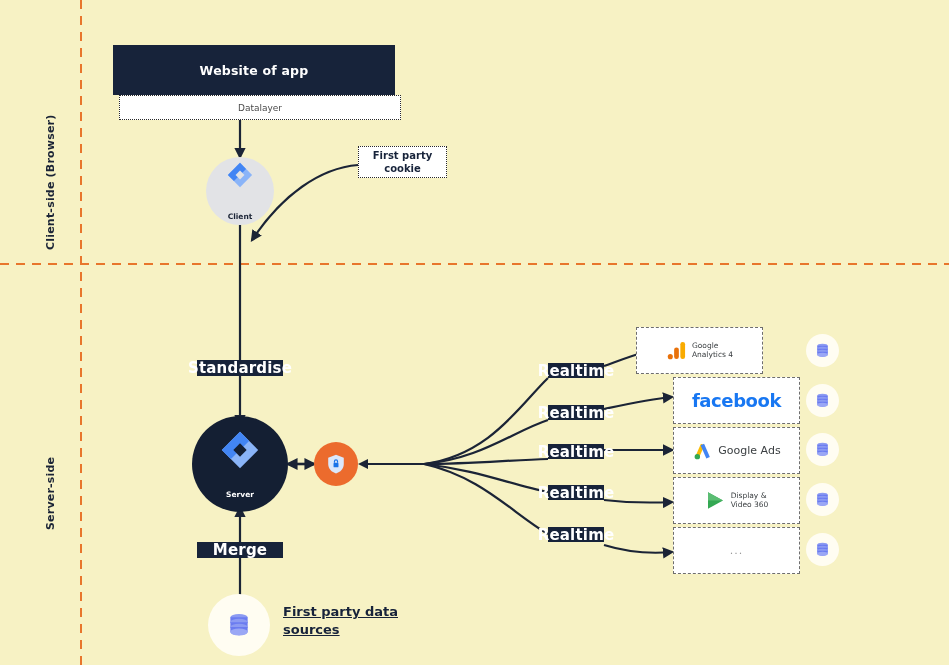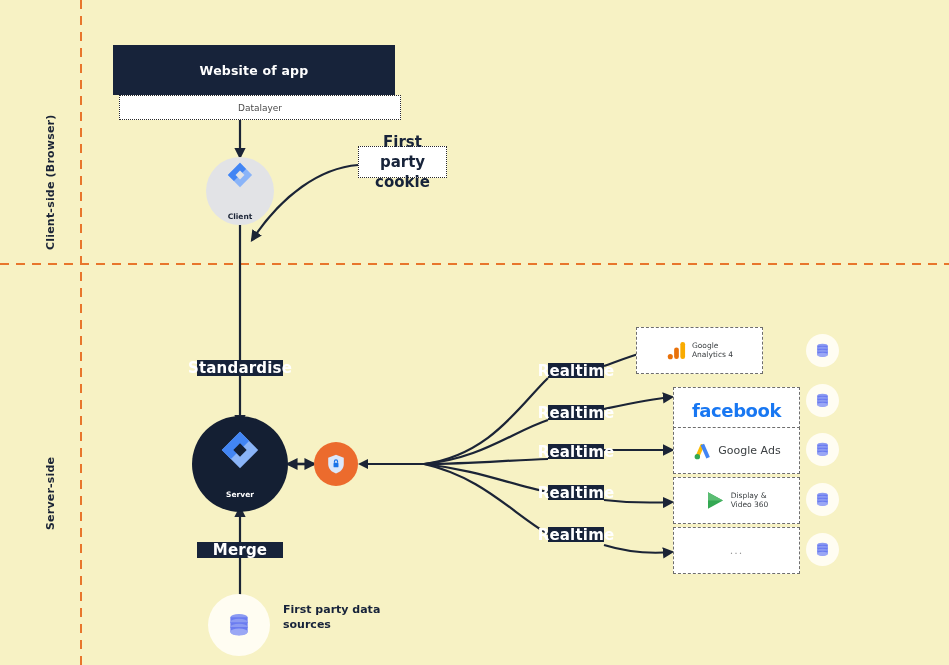--- a/index.html
+++ b/index.html
@@ -48,21 +48,21 @@
     color: #4a4a4a; font-size: 9px;
   }
 
   
   .callout {
     position: absolute;
     background: #ffffff;
     border: 1.5px dotted #2a2a2a;
     display: flex; align-items: center; justify-content: center;
     text-align: center;
-    color: #17233a; font-weight: bold; font-size: 15px;
+    color: #17233a; font-weight: bold; font-size: 10px;
     line-height: 1.35;
     padding: 2px 12px;
   }
 
   
   .pill {
     position: absolute;
     background: #17233a;
     color: #ffffff;
     display: flex; align-items: center; justify-content: center;
@@ -112,23 +112,24 @@
     position: absolute;
     border-radius: 50%;
     background: #fffdf2;
     display: flex; align-items: center; justify-content: center;
   }
 
   .caption {
     position: absolute;
     color: #17233a;
     font-weight: bold;
-    font-size: 11px;
+    font-size: 13px;
     line-height: 1.35;
     white-space: pre-line;
+    text-decoration: underline;
   }
 </style>
 </head>
 <body>
 
 <div id="canvas">
 
   <svg id="wires" viewBox="0 0 949 665" xmlns="http://www.w3.org/2000/svg">
     <defs>
       <marker id="arrow" viewBox="0 0 10 10" refX="8" refY="5" markerWidth="5.2" markerHeight="5.2" orient="auto-start-reverse">
@@ -240,21 +241,21 @@
         <rect x="9.3" y="8.6" width="5.4" height="13.2" rx="2.6" fill="#e8710a"></rect>
         <circle cx="4.9" cy="19" r="2.9" fill="#e8710a"></circle>
       </svg>
       <span class="dest-text">
         <span>Google</span>
         <span>Analytics 4</span>
       </span>
     </div>
   </div>
 
-  <div class="dest-card" style="left:673px; top:387px; width:127px; height:47px;">
+  <div class="dest-card" style="left:673px; top:377px; width:127px; height:47px;">
     <span class="dest-wordmark" style="color:#1877f2; font-size:18px;">facebook</span>
   </div>
 
   <div class="dest-card" style="left:673px; top:427px; width:127px; height:47px;">
     <div class="dest-inner">
       <svg width="21" height="21" viewBox="0 0 24 24" xmlns="http://www.w3.org/2000/svg">
         <path d="M3.6 19.4 L10.2 4.4 L14.2 6.1 L7.6 21.1 Z" fill="#fbbc04"></path>
         <path d="M20.4 19.4 L13.8 4.4 L9.8 6.1 L16.4 21.1 Z" fill="#4285f4"></path>
         <circle cx="6.1" cy="19" r="3.1" fill="#34a853"></circle>
       </svg>

